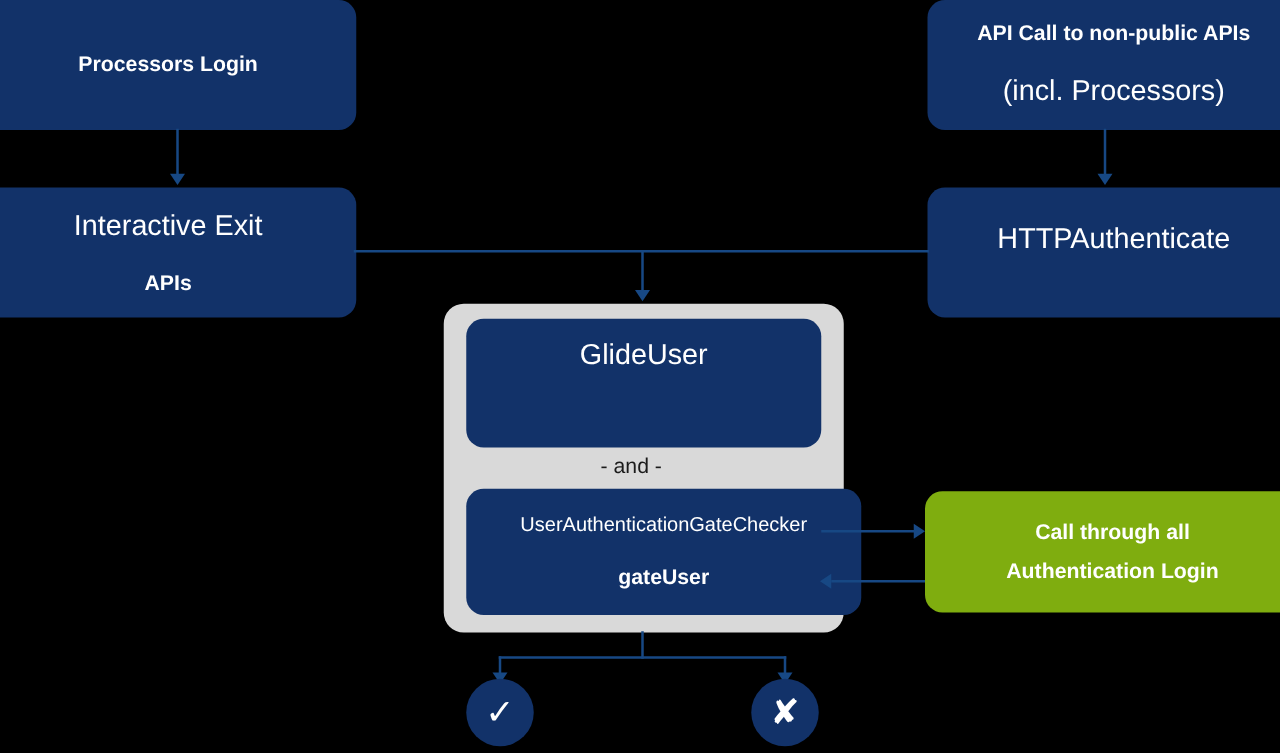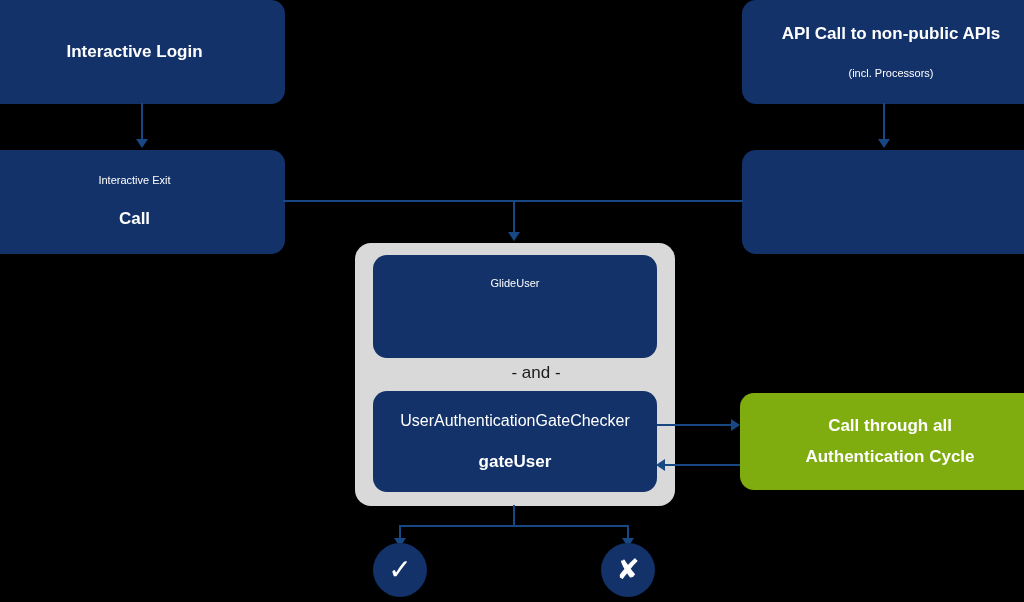--- a/index.html
+++ b/index.html
@@ -21,21 +21,21 @@
     border-radius: 14px;
     display: flex;
     flex-direction: column;
     align-items: center;
     justify-content: center;
     text-align: center;
     color: #ffffff;
   }
   .node.blue { background: #123269; }
   .node.green { background: #7fad0f; }
-  .line-a { font-size: 11px; font-weight: normal; line-height: 1.2; }
+  .line-a { font-size: 23px; font-weight: normal; line-height: 1.2; }
   .line-b { font-size: 17px; font-weight: bold; line-height: 1.2; text-align: center; }
   .gap { height: 22px; }
   .gap-sm { height: 10px; }
 
   .group-box {
     position: absolute;
     box-sizing: border-box;
     background: #d9d9d9;
     border-radius: 16px;
   }
@@ -87,74 +87,75 @@
     font-size: 28px;
     line-height: 1;
   }
 </style>
 </head>
 <body>
 
 <div id="canvas">
 
   <div class="node blue" style="left:-16px; top:0px; width:301px; height:104px;">
-    <div class="line-b">Interactive Login</div>
+    <div class="line-b">Processors Login</div>
   </div>
 
   <div class="conn v" style="left:141px; top:103px; height:37px;"></div>
   <div class="arrowhead down" style="left:136px; top:139px;"></div>
 
   <div class="node blue" style="left:-16px; top:150px; width:301px; height:104px;">
     <div class="line-a">Interactive Exit</div>
     <div class="gap"></div>
-    <div class="line-b">Call</div>
+    <div class="line-b">APIs</div>
   </div>
 
   <div class="node blue" style="left:742px; top:0px; width:298px; height:104px;">
     <div class="line-b">API Call to non-public APIs</div>
     <div class="gap"></div>
     <div class="line-a">(incl. Processors)</div>
   </div>
 
   <div class="conn v" style="left:883px; top:103px; height:37px;"></div>
   <div class="arrowhead down" style="left:878px; top:139px;"></div>
 
   <div class="node blue" style="left:742px; top:150px; width:298px; height:104px;">
+    <div class="line-a">HTTPAuthenticate</div>
     <div class="gap"></div>
   </div>
 
   <div class="conn h" style="left:283px; top:200px; width:460px;"></div>
   <div class="conn v" style="left:513px; top:200px; height:33px;"></div>
   <div class="arrowhead down" style="left:508px; top:232px;"></div>
 
   <div class="group-box" style="left:355px; top:243px; width:320px; height:263px;"></div>
 
   <div class="node blue" style="left:373px; top:255px; width:284px; height:103px;gap:24px;">
     <div class="line-a">GlideUser</div>
     <div class="gap"></div>
   </div>
 
-  <div class="and-label" style="left:394px; top:363px; width:284px;text-align:center;">- and -</div>
+  <div class="and-label" style="left:363px; top:363px; width:284px;text-align:center;">- and -</div>
 
-  <div class="node blue" style="left:373px; top:391px; width:284px; height:101px;">
+  <div class="node blue" style="left:373px; top:391px; width:316px; height:101px;">
     <div class="line-a" style="font-size:16px;">UserAuthenticationGateChecker</div>
     <div class="gap"></div>
     <div class="line-b">gateUser</div>
   </div>
 
   <div class="conn h" style="left:657px; top:424px; width:76px;"></div>
   <div class="arrowhead right" style="left:731px; top:419px;"></div>
 
   <div class="conn h" style="left:665px; top:464px; width:76px;"></div>
   <div class="arrowhead left" style="left:656px; top:459px;"></div>
 
   <div class="node green" style="left:740px; top:393px; width:300px; height:97px;">
     <div class="line-b">Call through all</div>
     <div class="gap-sm"></div>
-    <div class="line-b">Authentication Cycle</div>
+    <div class="line-b">Authentication Login</div>
   </div>
 
   <div class="conn v" style="left:513px; top:505px; height:22px;"></div>
   <div class="conn h" style="left:399px; top:525px; width:230px;"></div>
   <div class="conn v" style="left:399px; top:525px; height:14px;"></div>
   <div class="arrowhead down" style="left:394px; top:538px;"></div>
   <div class="conn v" style="left:627px; top:525px; height:14px;"></div>
   <div class="arrowhead down" style="left:622px; top:538px;"></div>
 
   <div class="circle" style="left:373px; top:543px;">

